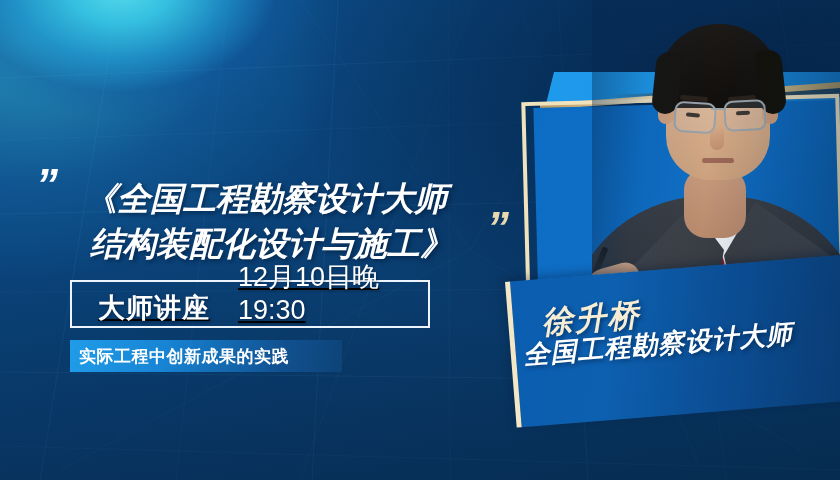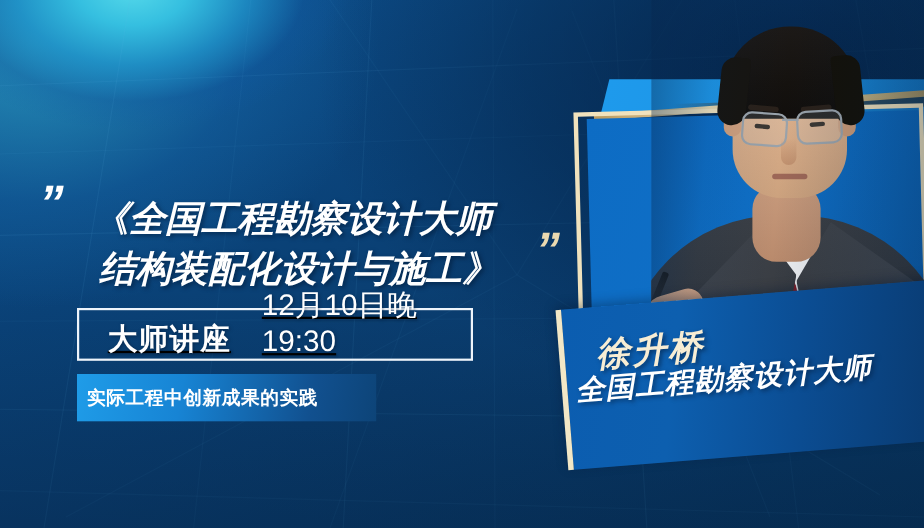--- a/index.html
+++ b/index.html
@@ -84,21 +84,21 @@
     display:flex;align-items:center;justify-content:center;
     font-size:27px;font-weight:normal;
     color:#ffffff;letter-spacing:0px;
     text-shadow:1px 1px 3px rgba(2,22,48,.5);
     border-radius:19px;
   }
 
   
   .subtitle-bar{
     position:absolute;left:70px;top:340px;
-    width:272px;height:43px;
+    width:272px;height:32px;
     background:linear-gradient(100deg,#1f9ce8 0%,#1784d4 35%,#11508f 78%,#0d4478 100%);
     display:flex;align-items:center;
   }
   .subtitle-bar span{
     padding-left:9px;
     font-size:17px;font-weight:bold;
     color:#ffffff;letter-spacing:.5px;
   }
 
   

